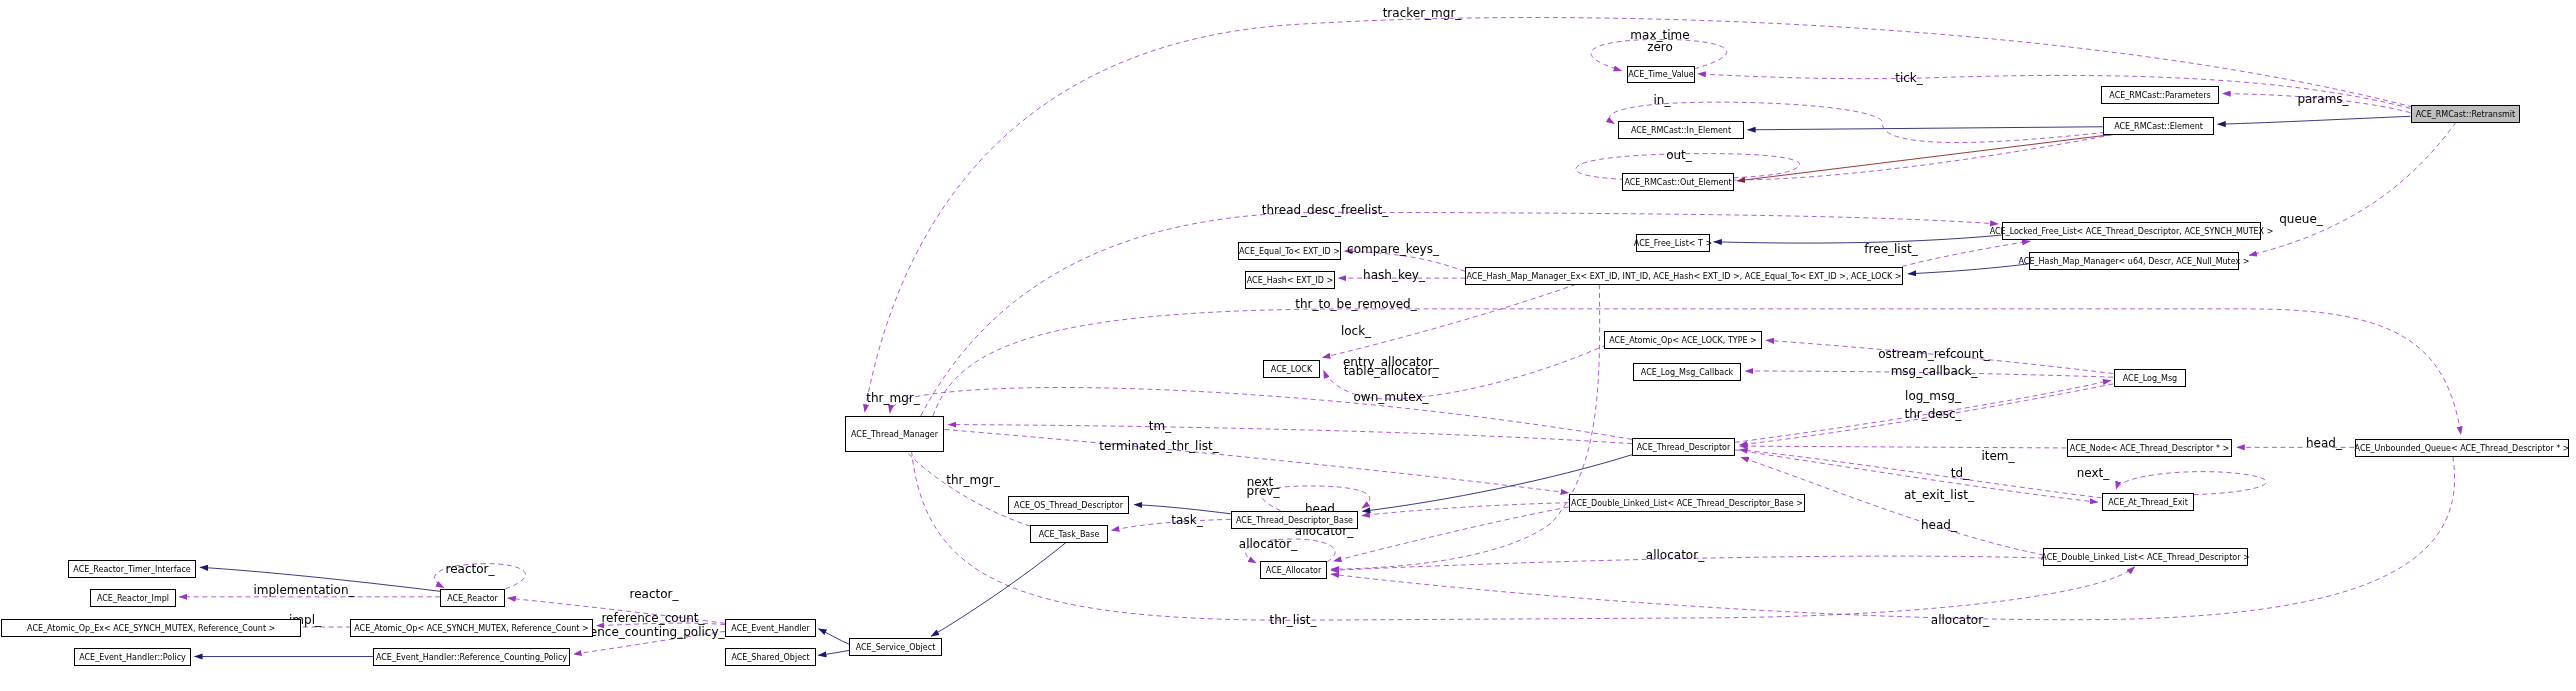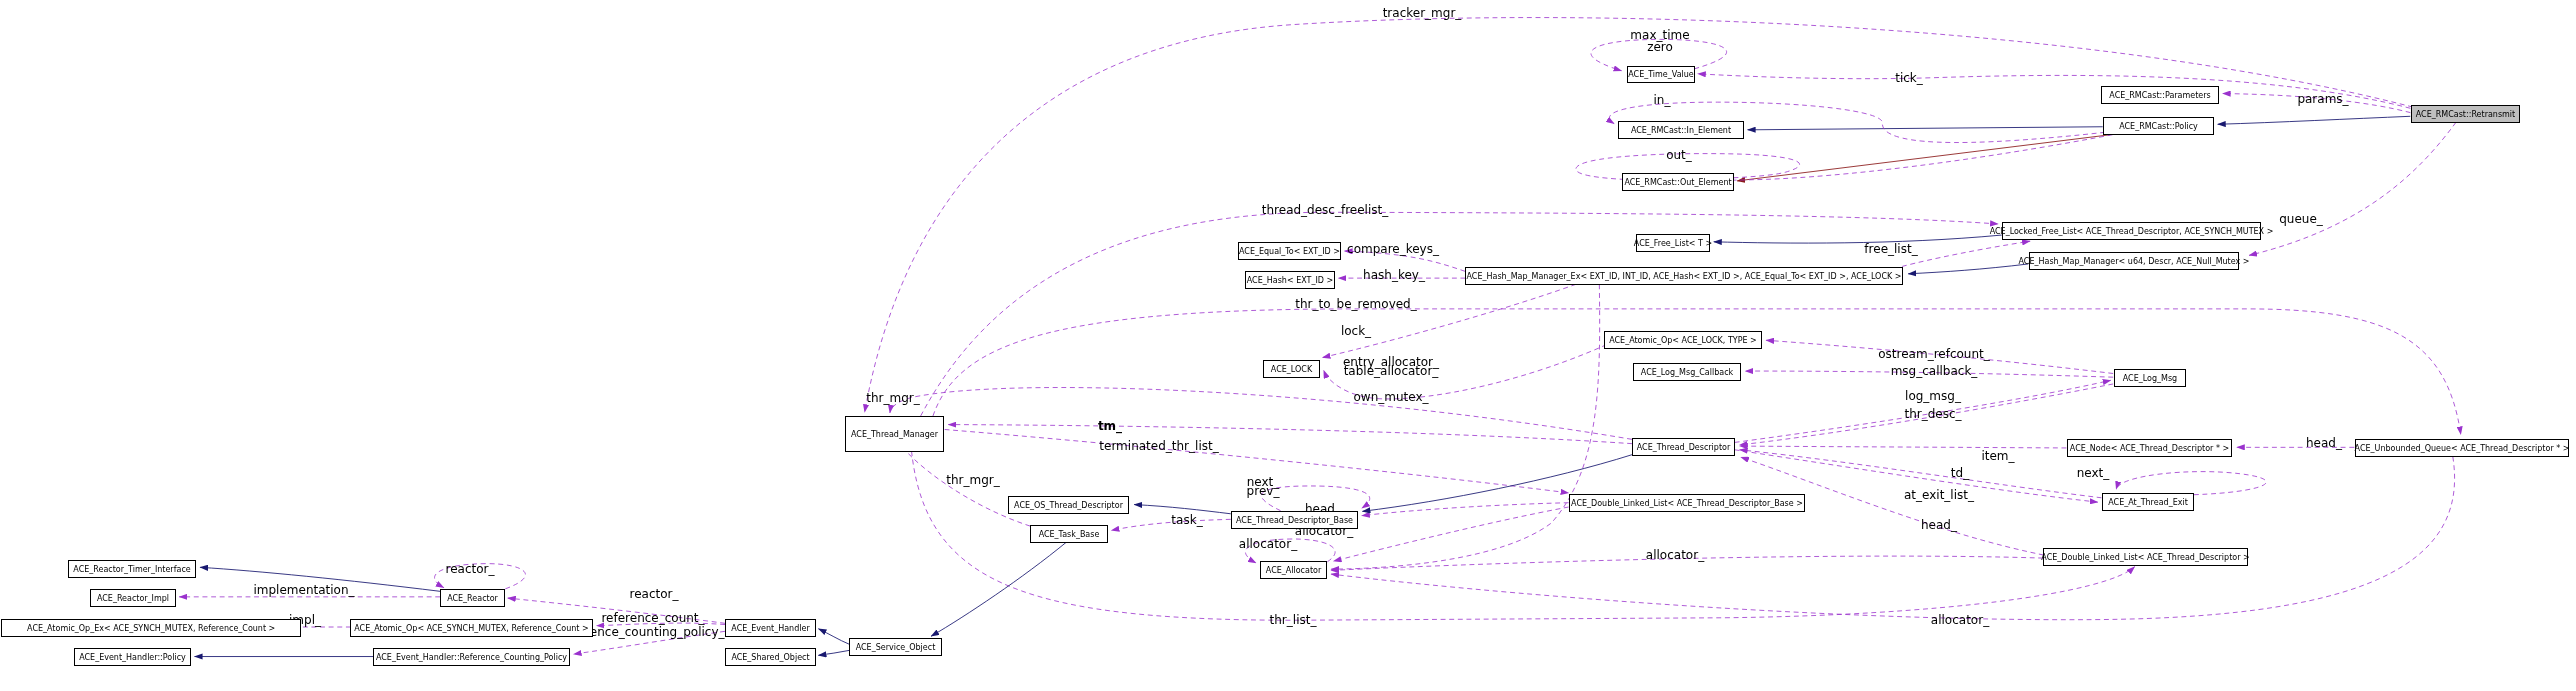--- a/index.html
+++ b/index.html
@@ -100,21 +100,21 @@
       <path d="M1379,1047 C1362,1040 1346,1030 1329,1022" fill="none" stroke="#191970" stroke-width="1.4" marker-end="url(#arrow-public)"></path>
       <path d="M1379,1057 C1362,1060 1346,1063 1329,1065" fill="none" stroke="#191970" stroke-width="1.4" marker-end="url(#arrow-public)"></path>
       <path d="M1732,881 C1660,940 1570,1000 1512,1034" fill="none" stroke="#191970" stroke-width="1.4" marker-end="url(#arrow-public)"></path>
       <path d="M1673,855 C1572,822 1478,752 1452,709" fill="none" stroke="#9a32cd" stroke-width="1.3" stroke-dasharray="8,6" marker-end="url(#arrow-usage)"></path>
     </svg>
   <div id="node-layer">
       <div class="node" style="left: 1627px; top: 66px; width: 68px; height: 17px;">ACE_Time_Value</div>
       <div class="node" style="left: 2101px; top: 86px; width: 118px; height: 18px;">ACE_RMCast::Parameters</div>
       <div class="node selected" style="left: 2411px; top: 105px; width: 109px; height: 18px;">ACE_RMCast::Retransmit</div>
       <div class="node" style="left: 1618px; top: 121px; width: 126px; height: 18px;">ACE_RMCast::In_Element</div>
-      <div class="node" style="left: 2103px; top: 117px; width: 111px; height: 18px;">ACE_RMCast::Policy</div>
+      <div class="node" style="left: 2103px; top: 117px; width: 111px; height: 18px;">ACE_RMCast::Element</div>
       <div class="node" style="left: 1622px; top: 173px; width: 112px; height: 18px;">ACE_RMCast::Out_Element</div>
       <div class="node" style="left: 2002px; top: 222px; width: 259px; height: 18px;">ACE_Locked_Free_List&lt; ACE_Thread_Descriptor, ACE_SYNCH_MUTEX &gt;</div>
       <div class="node" style="left: 1636px; top: 234px; width: 74px; height: 18px;">ACE_Free_List&lt; T &gt;</div>
       <div class="node" style="left: 2029px; top: 252px; width: 210px; height: 18px;">ACE_Hash_Map_Manager&lt; u64, Descr, ACE_Null_Mutex &gt;</div>
       <div class="node" style="left: 1238px; top: 242px; width: 103px; height: 18px;">ACE_Equal_To&lt; EXT_ID &gt;</div>
       <div class="node" style="left: 1245px; top: 271px; width: 90px; height: 18px;">ACE_Hash&lt; EXT_ID &gt;</div>
       <div class="node" style="left: 1465px; top: 267px; width: 438px; height: 18px;">ACE_Hash_Map_Manager_Ex&lt; EXT_ID, INT_ID, ACE_Hash&lt; EXT_ID &gt;, ACE_Equal_To&lt; EXT_ID &gt;, ACE_LOCK &gt;</div>
       <div class="node" style="left: 1263px; top: 360px; width: 57px; height: 18px;">ACE_LOCK</div>
       <div class="node" style="left: 1604px; top: 331px; width: 158px; height: 18px;">ACE_Atomic_Op&lt; ACE_LOCK, TYPE &gt;</div>
       <div class="node" style="left: 1633px; top: 363px; width: 108px; height: 18px;">ACE_Log_Msg_Callback</div>
@@ -157,21 +157,21 @@
       <div class="edge-label" style="left: 1356px; top: 304px;">thr_to_be_removed_</div>
       <div class="edge-label" style="left: 1356px; top: 331px;">lock_</div>
       <div class="edge-label" style="left: 1391px; top: 362px;">entry_allocator_</div>
       <div class="edge-label" style="left: 1391px; top: 371px;">table_allocator_</div>
       <div class="edge-label" style="left: 1391px; top: 397px;">own_mutex_</div>
       <div class="edge-label" style="left: 1934px; top: 354px;">ostream_refcount_</div>
       <div class="edge-label" style="left: 1934px; top: 371px;">msg_callback_</div>
       <div class="edge-label" style="left: 1933px; top: 396px;">log_msg_</div>
       <div class="edge-label" style="left: 1933px; top: 414px;">thr_desc_</div>
       <div class="edge-label" style="left: 893px; top: 398px;">thr_mgr_</div>
-      <div class="edge-label" style="left: 1110px; top: 426px; font-weight: bold;">tm_</div>
+      <div class="edge-label" style="left: 1160px; top: 426px;">tm_</div>
       <div class="edge-label" style="left: 1159px; top: 446px;">terminated_thr_list_</div>
       <div class="edge-label" style="left: 973px; top: 480px;">thr_mgr_</div>
       <div class="edge-label" style="left: 1163px; top: 520px; margin-left: 24px;">task_</div>
       <div class="edge-label" style="left: 1263px; top: 482px;">next_</div>
       <div class="edge-label" style="left: 1263px; top: 491px;">prev_</div>
       <div class="edge-label" style="left: 1323px; top: 509px;">head_</div>
       <div class="edge-label" style="left: 1324px; top: 531px;">allocator_</div>
       <div class="edge-label" style="left: 1268px; top: 544px;">allocator_</div>
       <div class="edge-label" style="left: 1675px; top: 555px;">allocator_</div>
       <div class="edge-label" style="left: 2324px; top: 443px;">head_</div>

